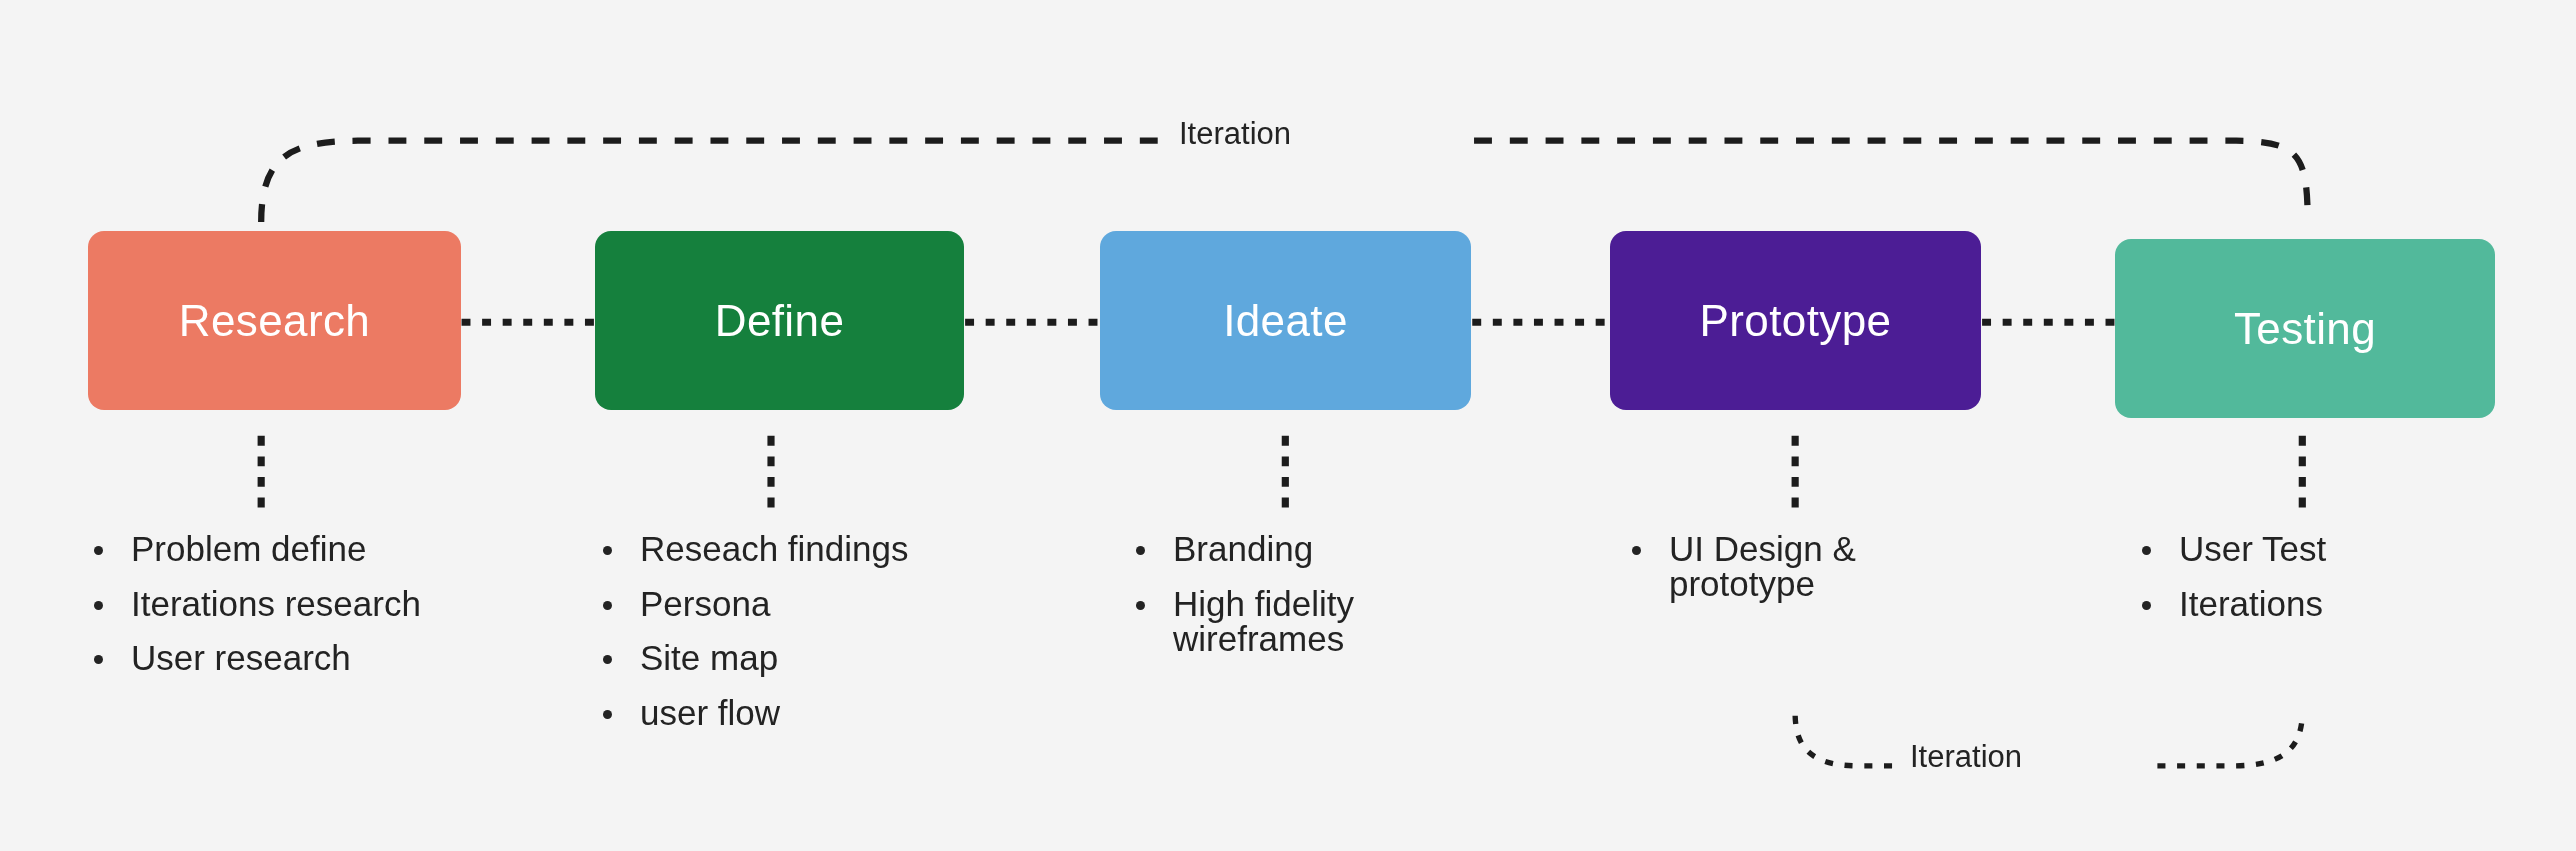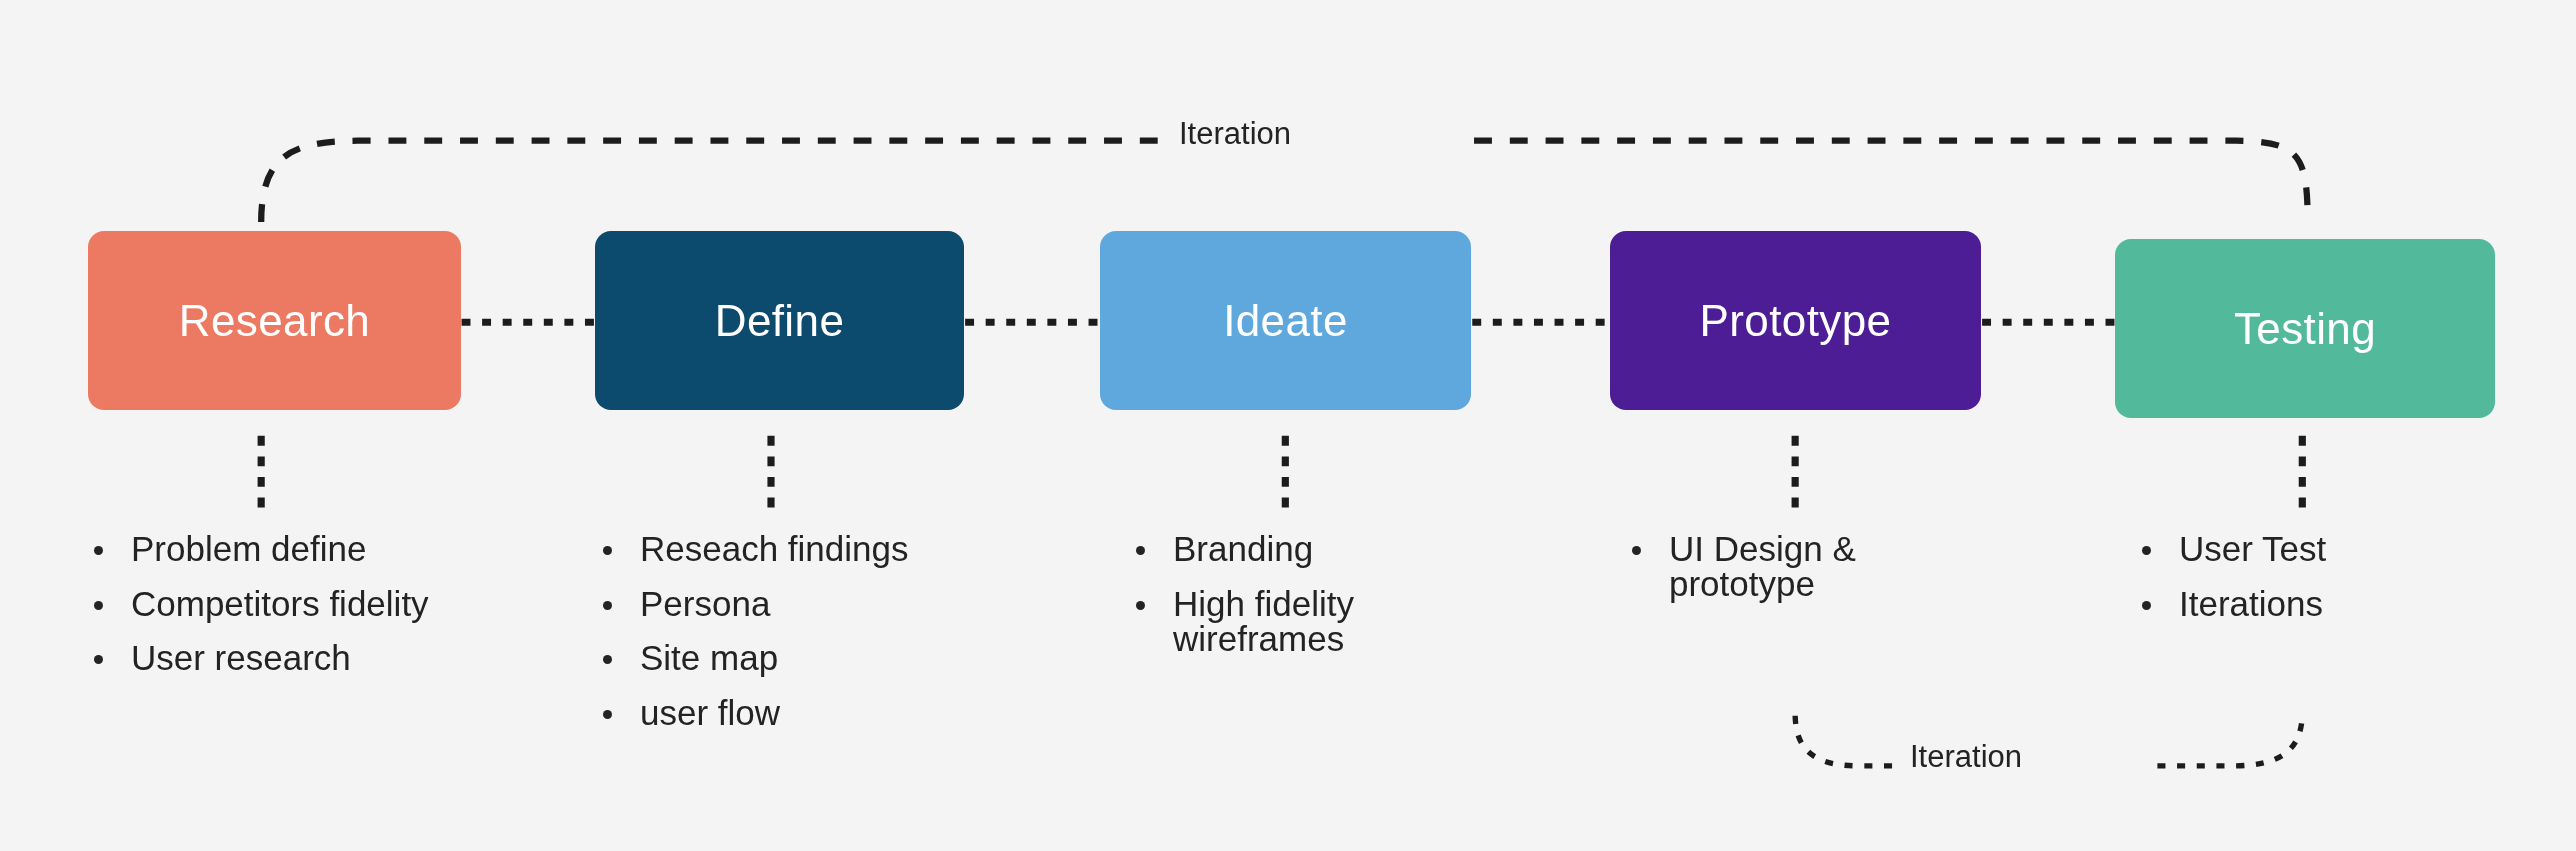--- a/index.html
+++ b/index.html
@@ -116,42 +116,42 @@
     <line x1="2574" y1="487" x2="2574" y2="567" stroke="#1c1c1c" stroke-width="8" stroke-dasharray="11 12" stroke-linecap="butt"></line>
 
     <path d="M 2007,800 C 2008,840 2030,855 2075,856 L 2118,856" fill="none" stroke="#1c1c1c" stroke-width="6" stroke-dasharray="9 13" stroke-linecap="butt"></path>
 
     <path d="M 2412,856 L 2500,856 C 2548,855 2572,840 2574,800" fill="none" stroke="#1c1c1c" stroke-width="6" stroke-dasharray="9 13" stroke-linecap="butt"></path>
   </svg>
 
   <div class="stage-box" style="left:88px;width:373px;background:#ec7a63;">
     <span>Research</span>
   </div>
-  <div class="stage-box" style="left:595px;width:369px;background:#0c4a6e;">
+  <div class="stage-box" style="left:595px;width:369px;background:#15803d;">
     <span>Define</span>
   </div>
   <div class="stage-box" style="left:1100px;width:371px;background:#5fa8dd;">
     <span>Ideate</span>
   </div>
   <div class="stage-box" style="left:1610px;width:371px;background:#4c1d95;">
     <span>Prototype</span>
   </div>
   <div class="stage-box" style="left:2115px;width:380px;background:#52b99b;margin-top:8px;">
     <span>Testing</span>
   </div>
 
   <div class="bullet-col" style="left:81px;width:420px;">
     <ul>
       <li>
         <span class="dot"></span>
         <span>Problem define</span>
       </li>
       <li>
         <span class="dot"></span>
-        <span>Competitors fidelity</span>
+        <span>Iterations research</span>
       </li>
       <li>
         <span class="dot"></span>
         <span>User research</span>
       </li>
     </ul>
   </div>
 
   <div class="bullet-col" style="left:590px;width:429px;">
     <ul>

